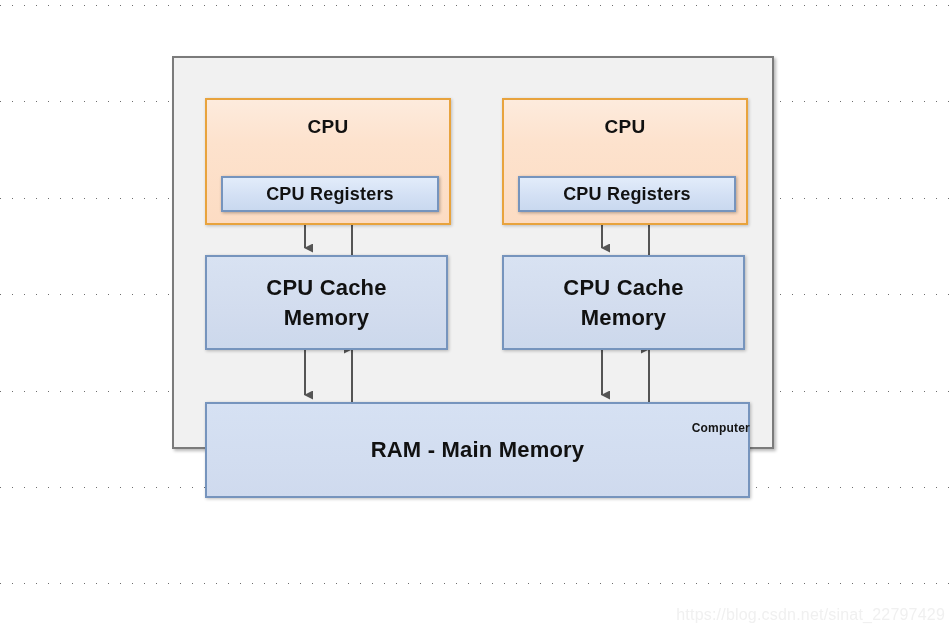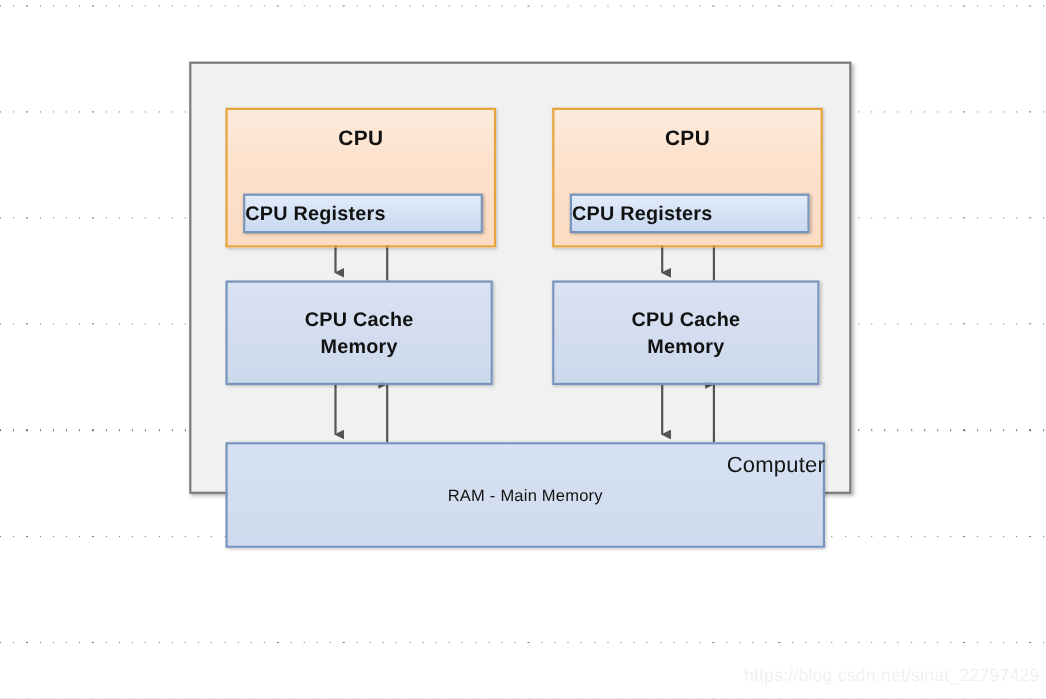--- a/index.html
+++ b/index.html
@@ -50,22 +50,22 @@
     height: 393px;
     background: #f1f1f1;
     border: 2px solid #7b7b7b;
     box-sizing: border-box;
     box-shadow: 2px 2px 3px rgba(0,0,0,0.28);
   }
   .computer-label {
     position: absolute;
     right: 22px;
     bottom: 12px;
-    font-size: 20px;
-    font-weight: normal;
+    font-size: 12px;
+    font-weight: bold;
     color: #141414;
     letter-spacing: 0.2px;
     white-space: nowrap;
   }
 
   
   .cpu-box {
     position: absolute;
     width: 246px;
     height: 127px;
@@ -94,20 +94,21 @@
     left: 14px;
     top: 76px;
     width: 218px;
     height: 36px;
     box-sizing: border-box;
     border: 2px solid #7694bd;
     background: linear-gradient(to bottom, #e2ecfa 0%, #d3e0f4 55%, #c9d9ef 100%);
     box-shadow: 1px 1px 3px rgba(0,0,0,0.30);
     display: flex;
     align-items: center;
+    justify-content: center;
   }
   .registers-label {
     font-size: 18px;
     font-weight: bold;
     color: #111111;
     letter-spacing: 0.2px;
   }
 
   
   .cache-box {
@@ -119,21 +120,21 @@
     background: linear-gradient(to bottom, #d8e2f2 0%, #d2dcee 60%, #ccd8ec 100%);
     box-shadow: 1px 1px 3px rgba(0,0,0,0.25);
     display: flex;
     align-items: center;
     justify-content: center;
     text-align: center;
   }
   .cache-box.left  { left: 31px;  top: 197px; }
   .cache-box.right { left: 328px; top: 197px; }
   .cache-label {
-    font-size: 18px;
+    font-size: 22px;
     font-weight: bold;
     color: #111111;
     line-height: 1.35;
     letter-spacing: 0.2px;
   }
 
   
   .ram-box {
     position: absolute;
     left: 31px;
@@ -142,22 +143,22 @@
     height: 96px;
     box-sizing: border-box;
     border: 2px solid #7694bd;
     background: linear-gradient(to bottom, #d6e1f3 0%, #d2ddf0 60%, #cfdaee 100%);
     box-shadow: 1px 1px 3px rgba(0,0,0,0.25);
     display: flex;
     align-items: center;
     justify-content: center;
   }
   .ram-label {
-    font-size: 15px;
-    font-weight: normal;
+    font-size: 22px;
+    font-weight: bold;
     color: #111111;
     letter-spacing: 0.2px;
   }
 
   
   .arrow-svg {
     position: absolute;
     left: 0; top: 0;
     width: 602px;
     height: 521px;

